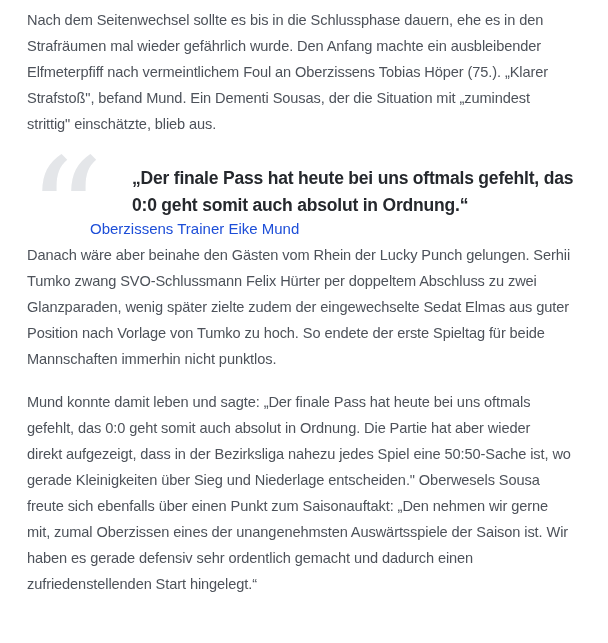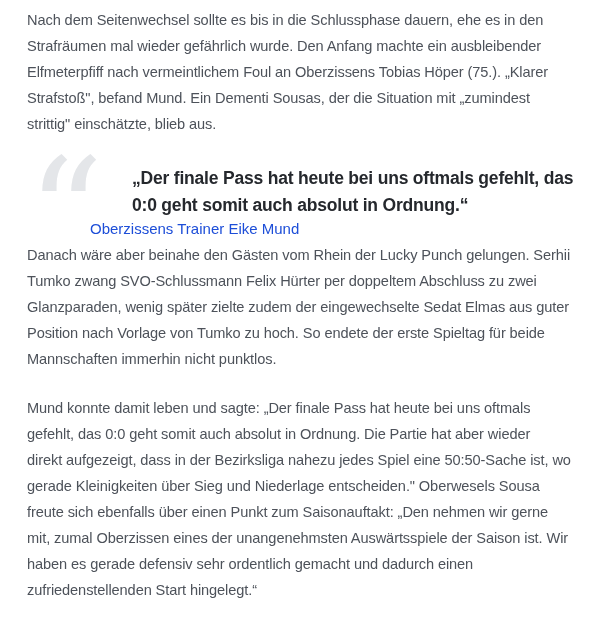--- a/index.html
+++ b/index.html
@@ -14,21 +14,21 @@
     overflow: hidden;
   }
   p.body {
     margin: 0;
     font-size: 14.6px;
     line-height: 26px;
     letter-spacing: -0.1px;
     color: #4d525a;
     white-space: nowrap;
   }
-  p.body + p.body { margin-top: 23px; }
+  p.body + p.body { margin-top: 17px; }
 
   figure.pullquote {
     display: flex;
     margin: 13px 0 0 0;
     padding: 0;
     min-height: 92px;
   }
   .qmark-col {
     position: relative;
     width: 63px;

